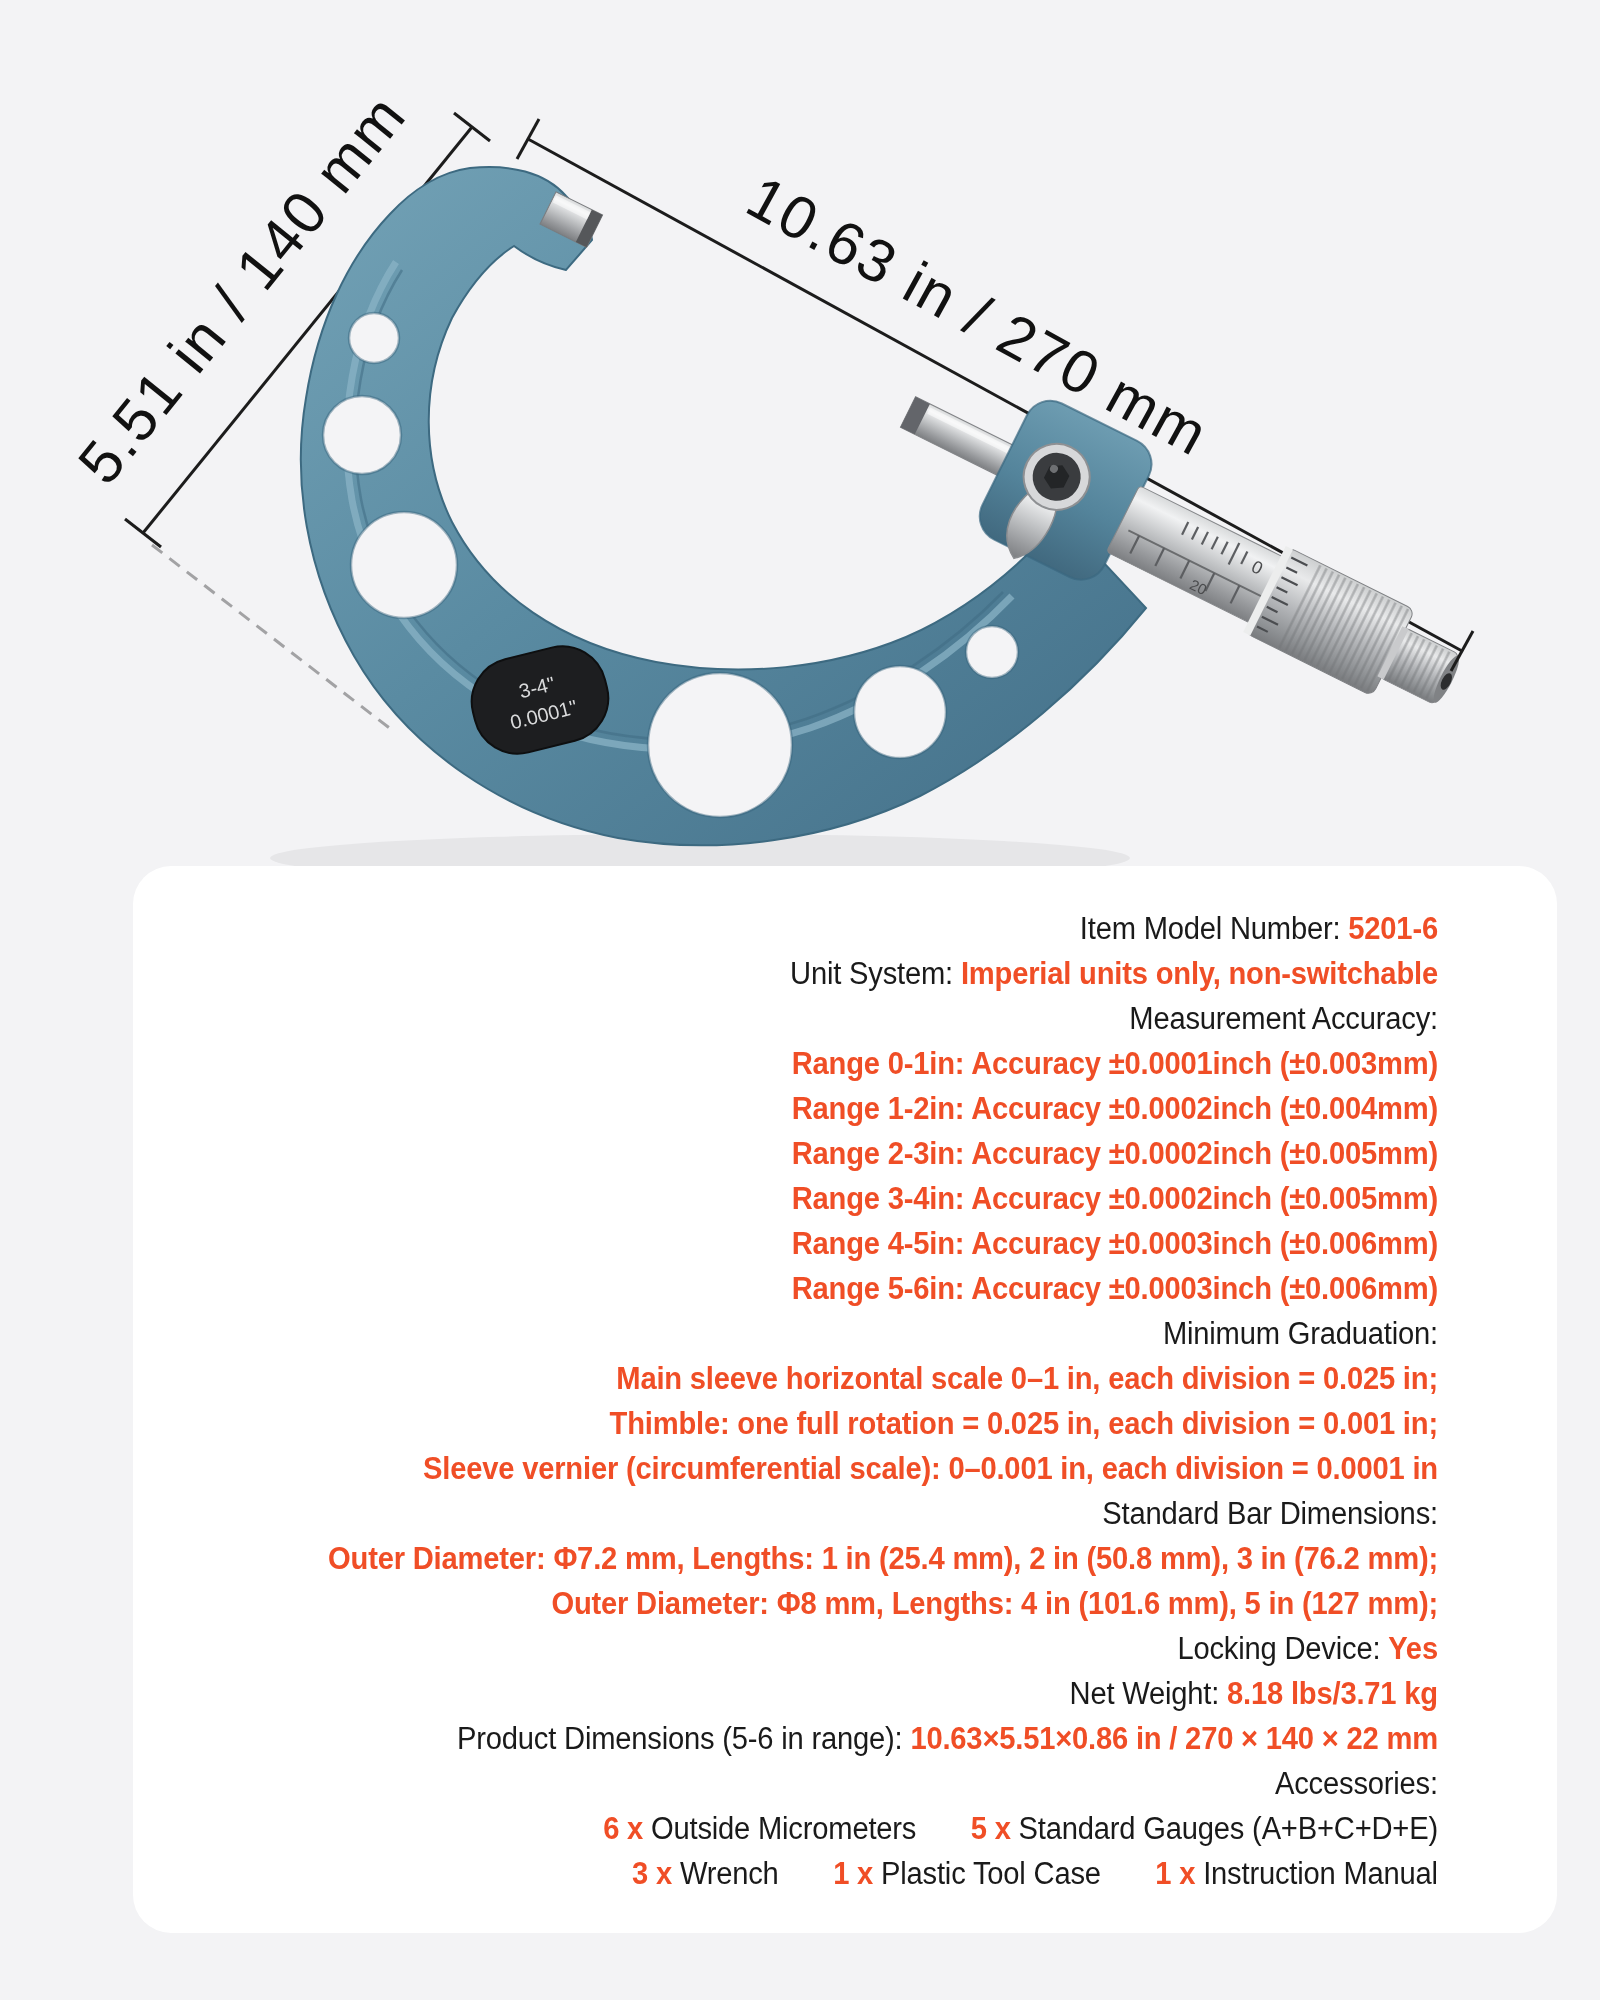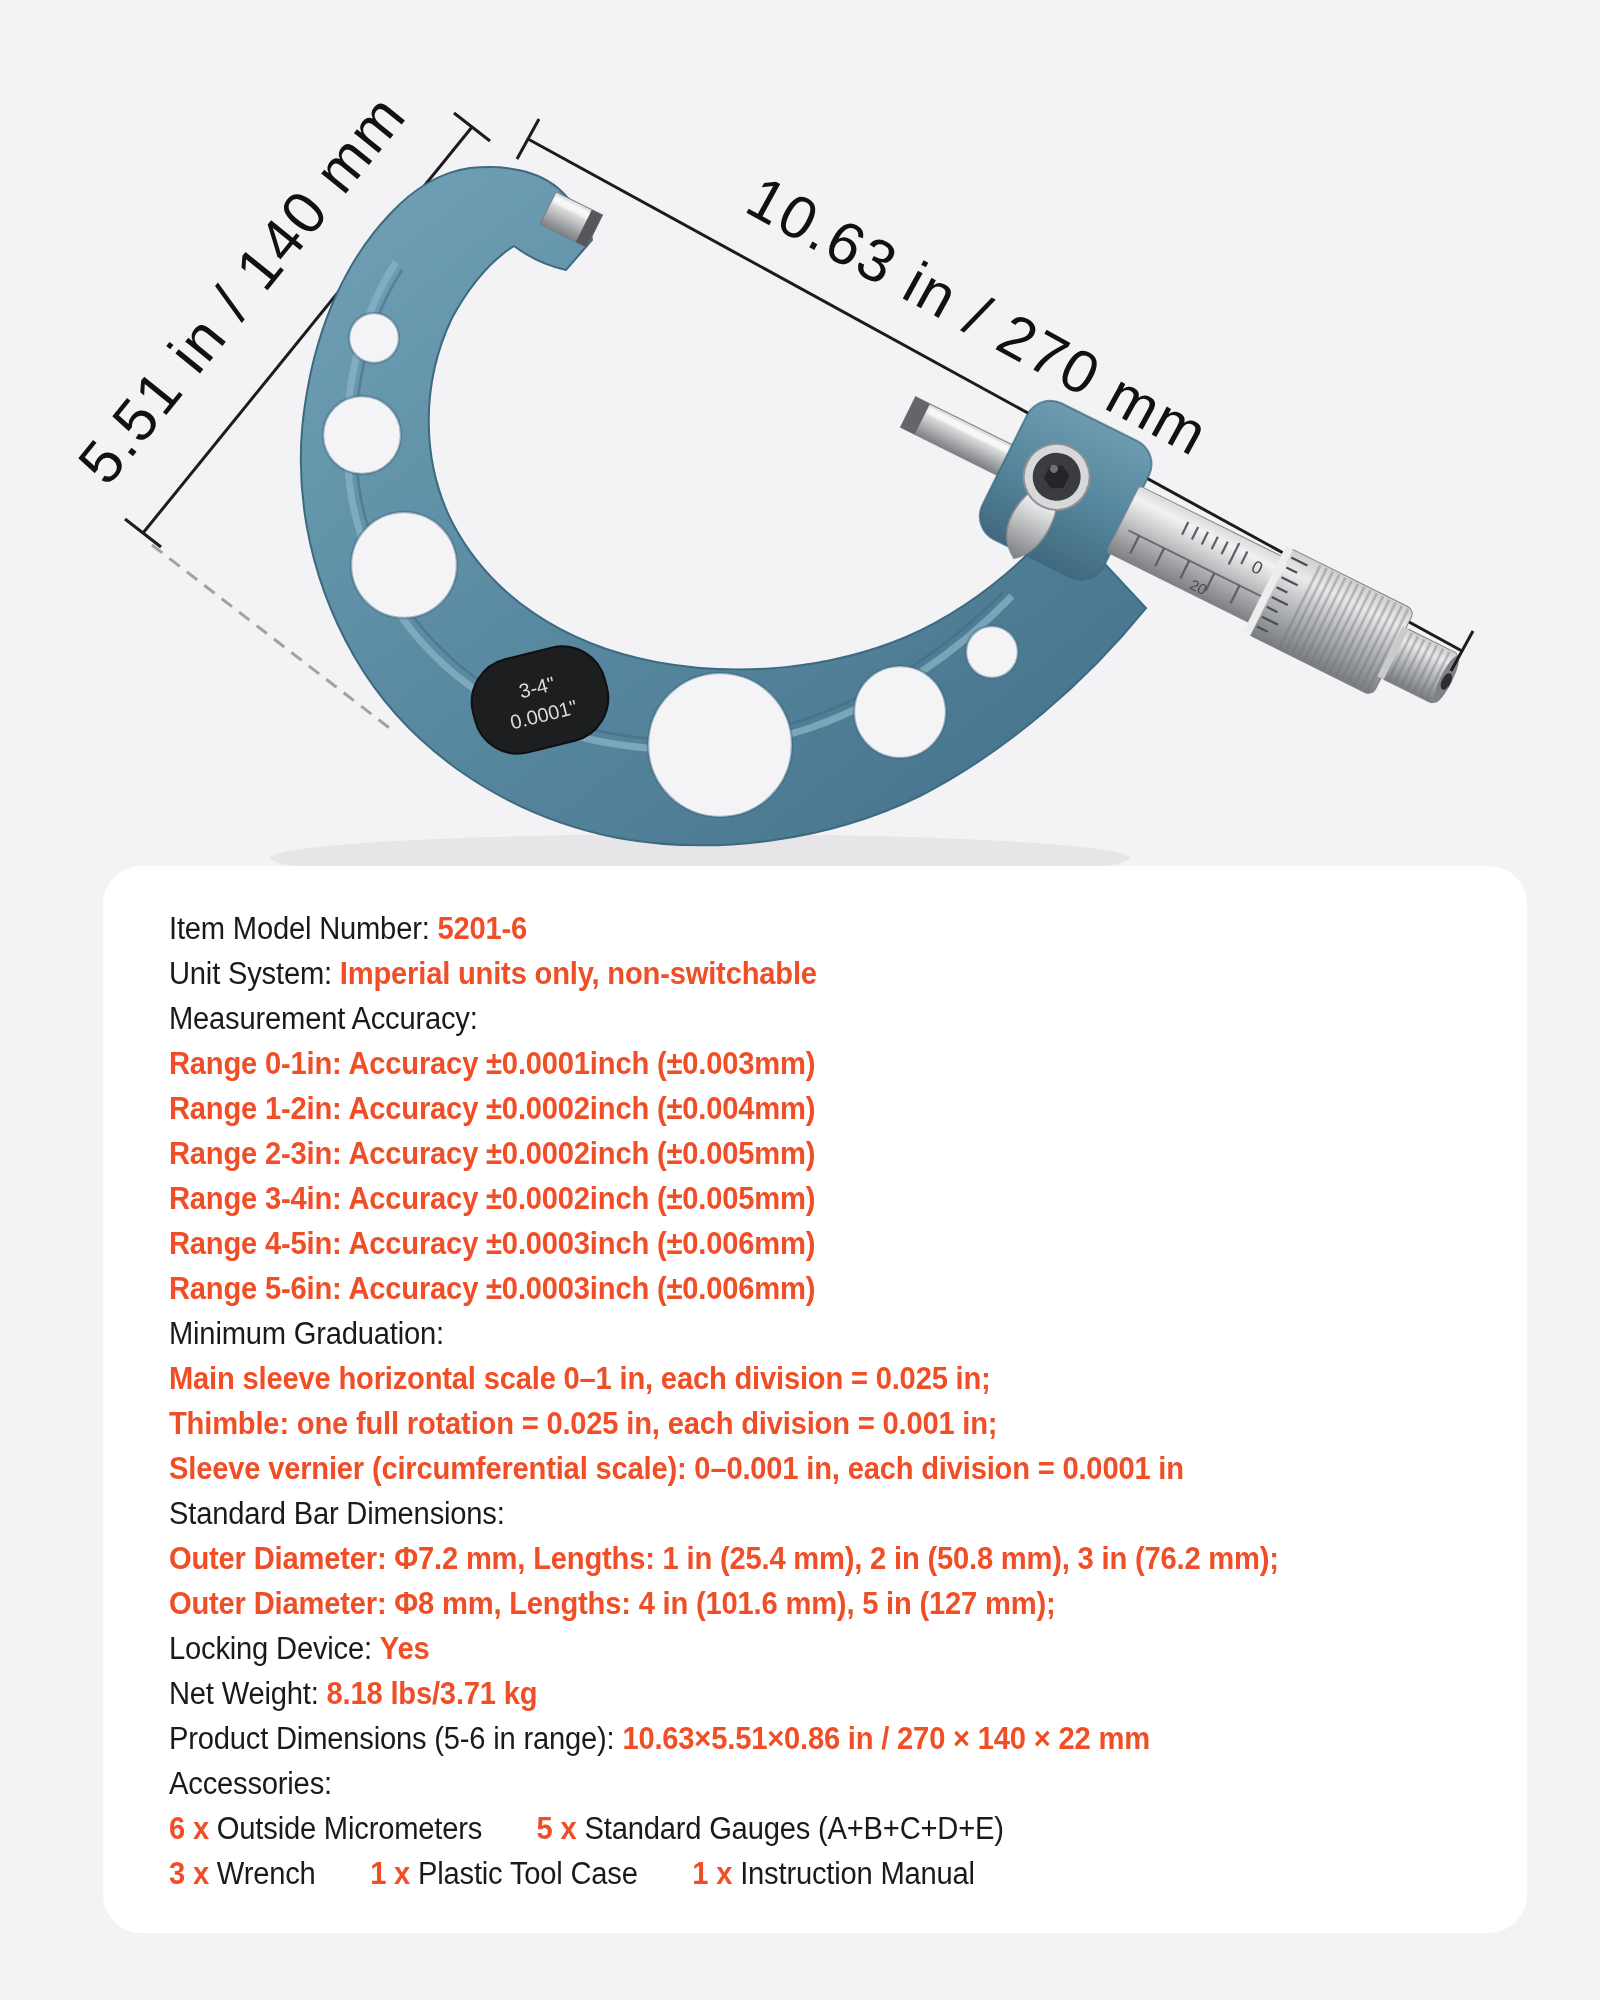--- a/index.html
+++ b/index.html
@@ -6,24 +6,25 @@
   body{
     width:1600px;height:2000px;
     background:#f3f3f5;
     font-family:"Liberation Sans",sans-serif;
     position:relative;
     overflow:hidden;
   }
   .hero{position:absolute;left:0;top:0;width:1600px;height:866px;}
   .hero svg{display:block;}
   .spec-card{
-    position:absolute;left:103px;top:866px;width:1424px;height:1067px;
+    position:absolute;left:133px;top:866px;width:1424px;height:1067px;
     background:#ffffff;border-radius:38px;
     box-sizing:border-box;
     padding:40px 40px 0 66px;
+    text-align:right;
   }
   .spec-line{
     font-size:31px;line-height:45px;color:#1a1a1a;
     letter-spacing:-0.2px;white-space:nowrap;
     transform:scaleX(.94);transform-origin:0 50%;
     font-weight:400;
   }
   .spec-line .accent{color:#F04E26;font-weight:700;}
   .spec-line .gap{margin-left:58px;}
   text{font-family:"Liberation Sans",sans-serif;}

